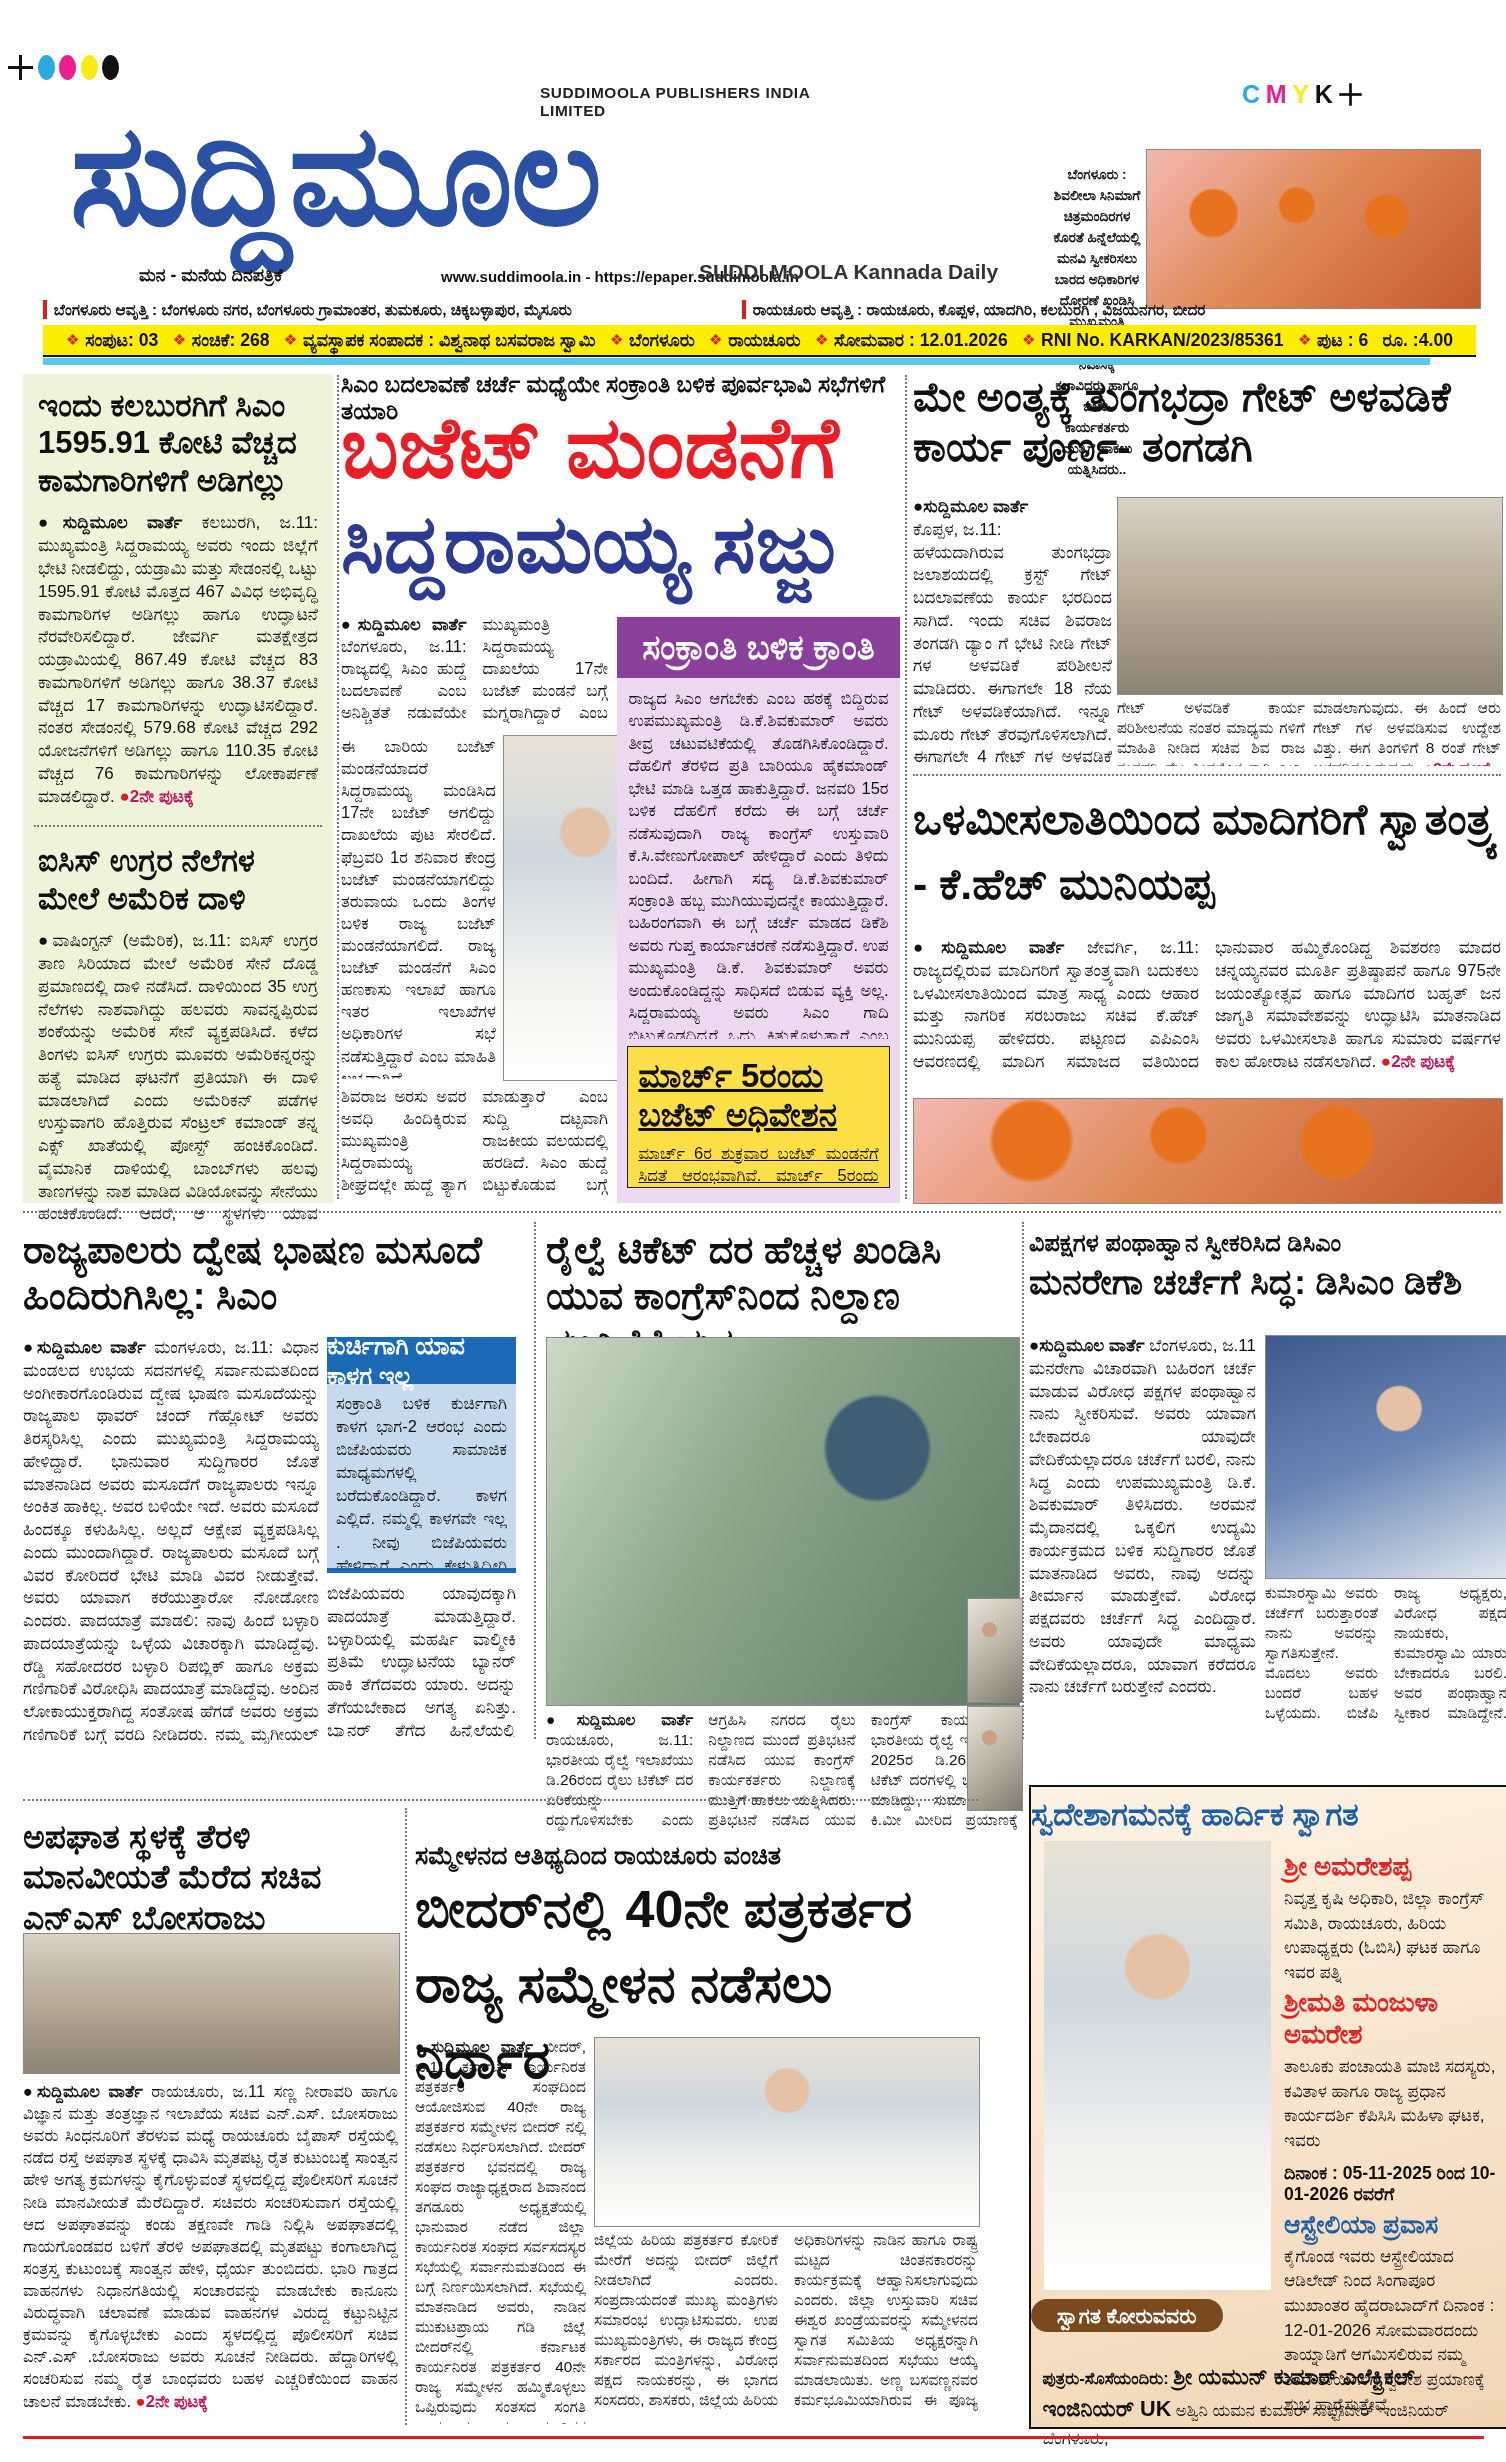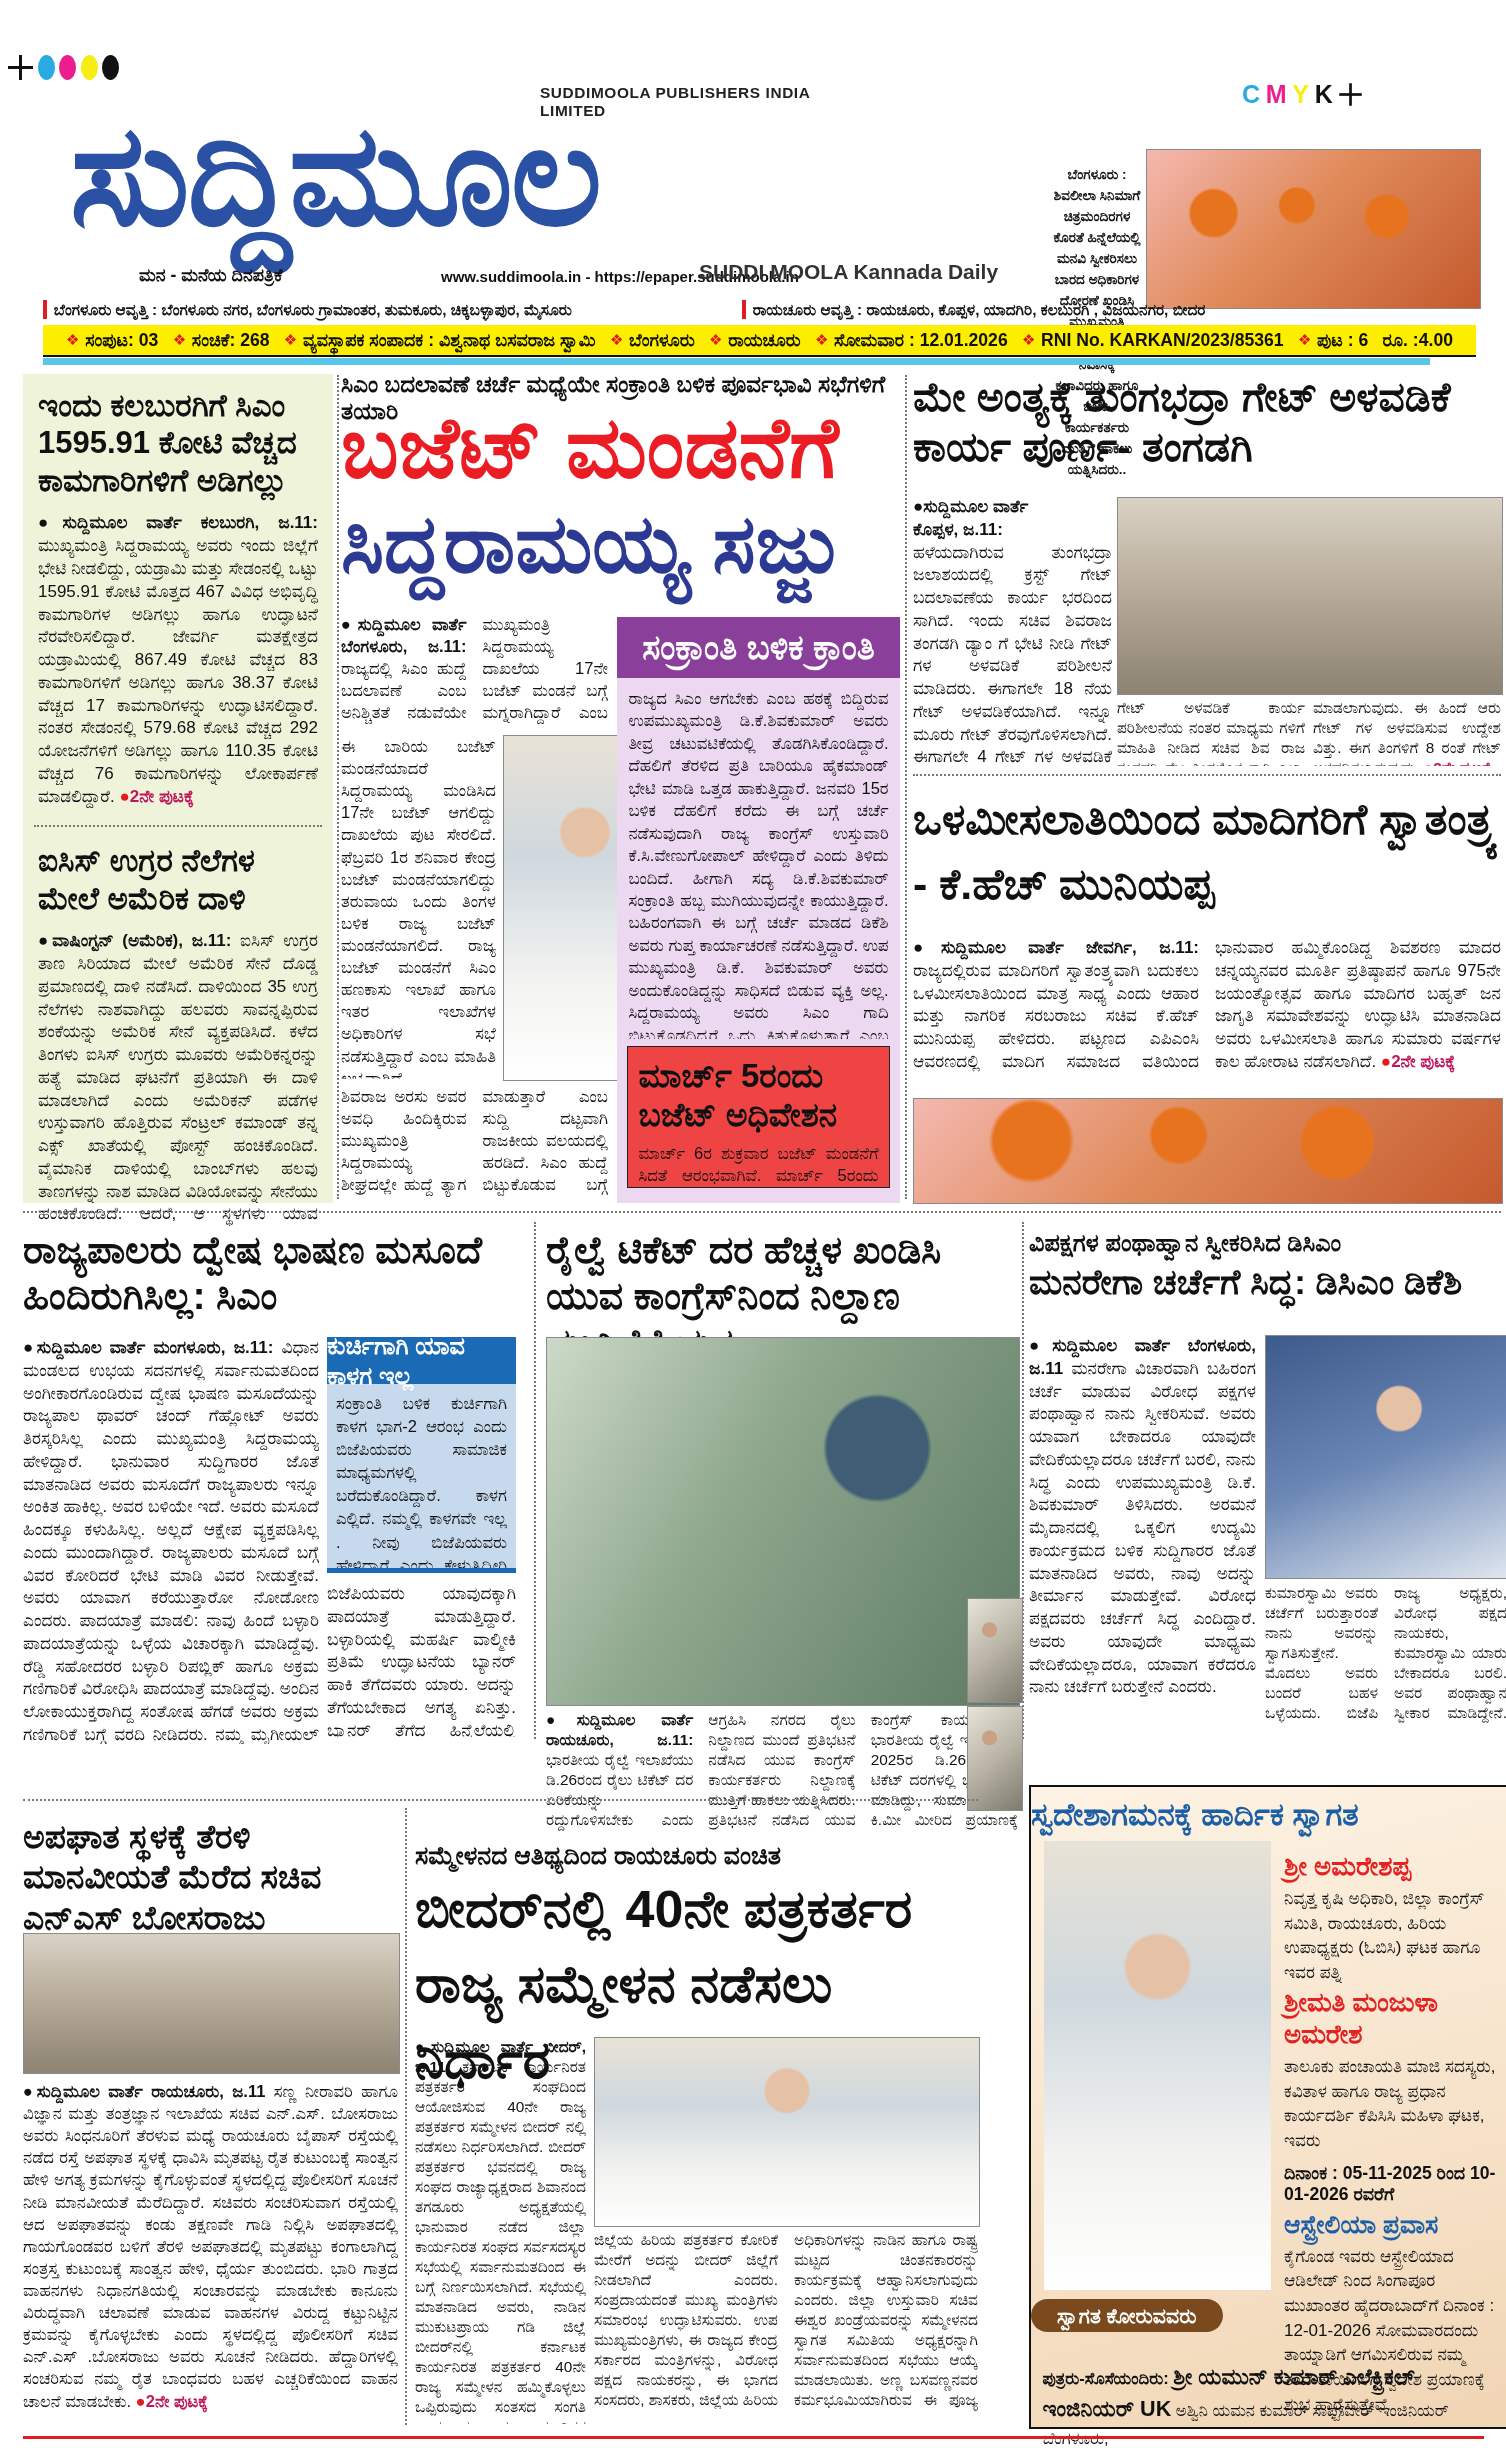--- a/index.html
+++ b/index.html
@@ -44,33 +44,33 @@
   .ph-e{background:radial-gradient(circle at 55% 30%,#e5c2a5 0 10%,transparent 11%),linear-gradient(160deg,#3d5a8c 0%,#6a86b5 50%,#dfe6ee 100%);}
   .ph-f{background:linear-gradient(180deg,#d9d2c5 0%,#b9ad9b 45%,#8d8373 100%);}
   .ph-g{background:radial-gradient(circle at 40% 30%,#caa184 0 9%,transparent 10%),linear-gradient(140deg,#e8e4da 0%,#b9b4a6 50%,#7e7a6e 100%);}
 
   
   .hl{font-weight:bold;line-height:1.22;}
   .kick{font-weight:bold;}
   .body-txt{font-size:17px;line-height:1.34;}
   .small-txt{font-size:15.4px;line-height:1.3;}
   .byline .ag{font-weight:bold;}
-  .byline .dl{font-weight:bold;}
+  .byline .dl{font-weight:normal;}
   .bullet{font-weight:bold;}
   .more{color:#e01b22;font-weight:bold;white-space:nowrap;}
   .more .mt{color:#be185d;}
   .cols2{column-count:2;column-gap:16px;}
   .cols3{column-count:3;column-gap:15px;}
   .greenbox{background:#eef3da;}
   .dot-h{border-top:2.3px dotted #777;}
   .dot-v{border-left:2.3px dotted #777;}
 
   .purplehead{background:#8a3f9b;color:#fff;display:flex;align-items:center;justify-content:center;}
   .purplebody{background:#ecd9f1;}
-  .whitebox{background:#ef4444;border:1.7px solid #222;}
+  .whitebox{background:#fde047;border:1.7px solid #222;text-decoration:underline;}
 
   .bluehead{background:#1a6ab5;color:#fff;display:flex;align-items:center;justify-content:center;}
   .bluebody{background:#c7d9ed;border-bottom:5.7px solid #1a6ab5;}
 
   
   .adbox{border:2.3px solid #111;background:linear-gradient(165deg,#fdf3e4 0%,#f7e3cb 55%,#f0d5b4 100%);}
   .adtitle{color:#1d5fa7;font-weight:bold;font-size:31px;}
   .adname{color:#e32222;font-weight:bold;font-size:26px;line-height:1.25;}
   .addesc{font-size:17px;line-height:1.45;}
   .addate{font-size:17.6px;font-weight:bold;}

